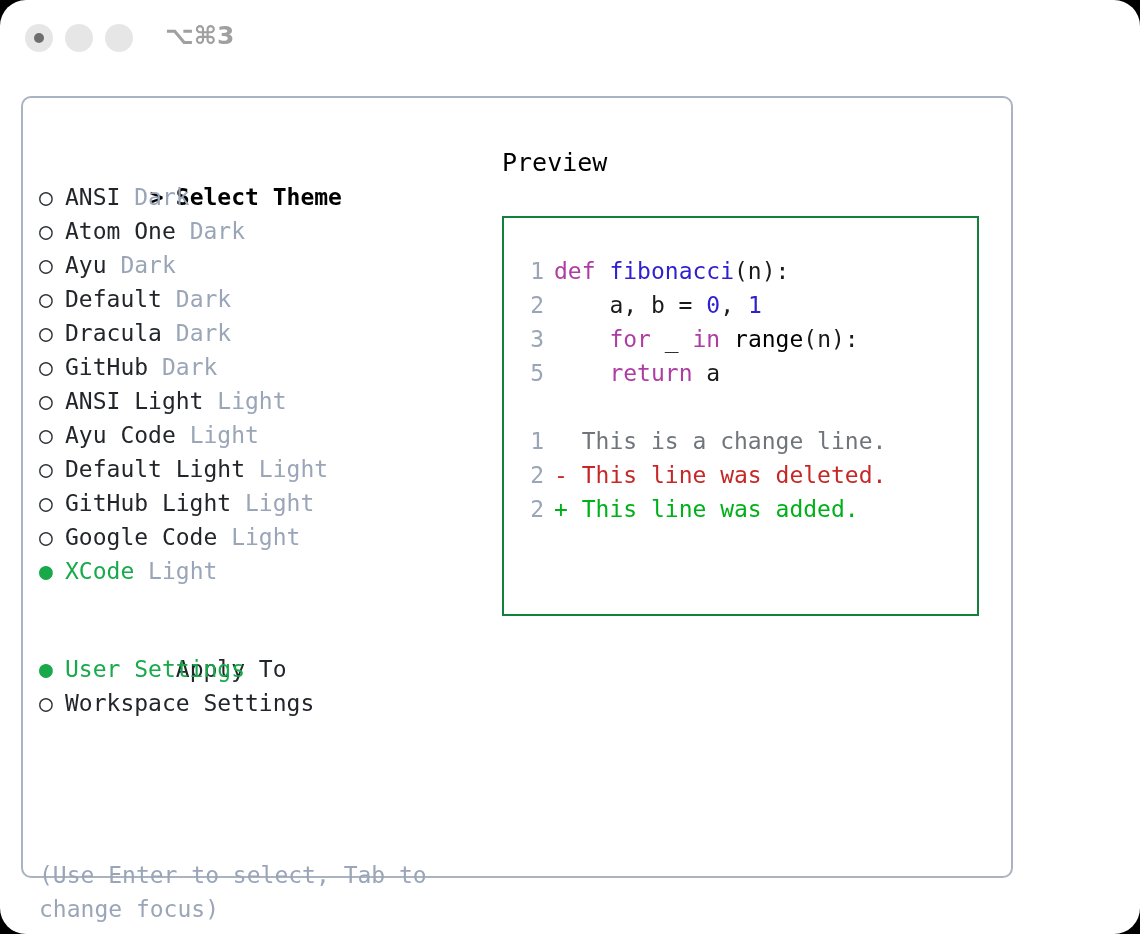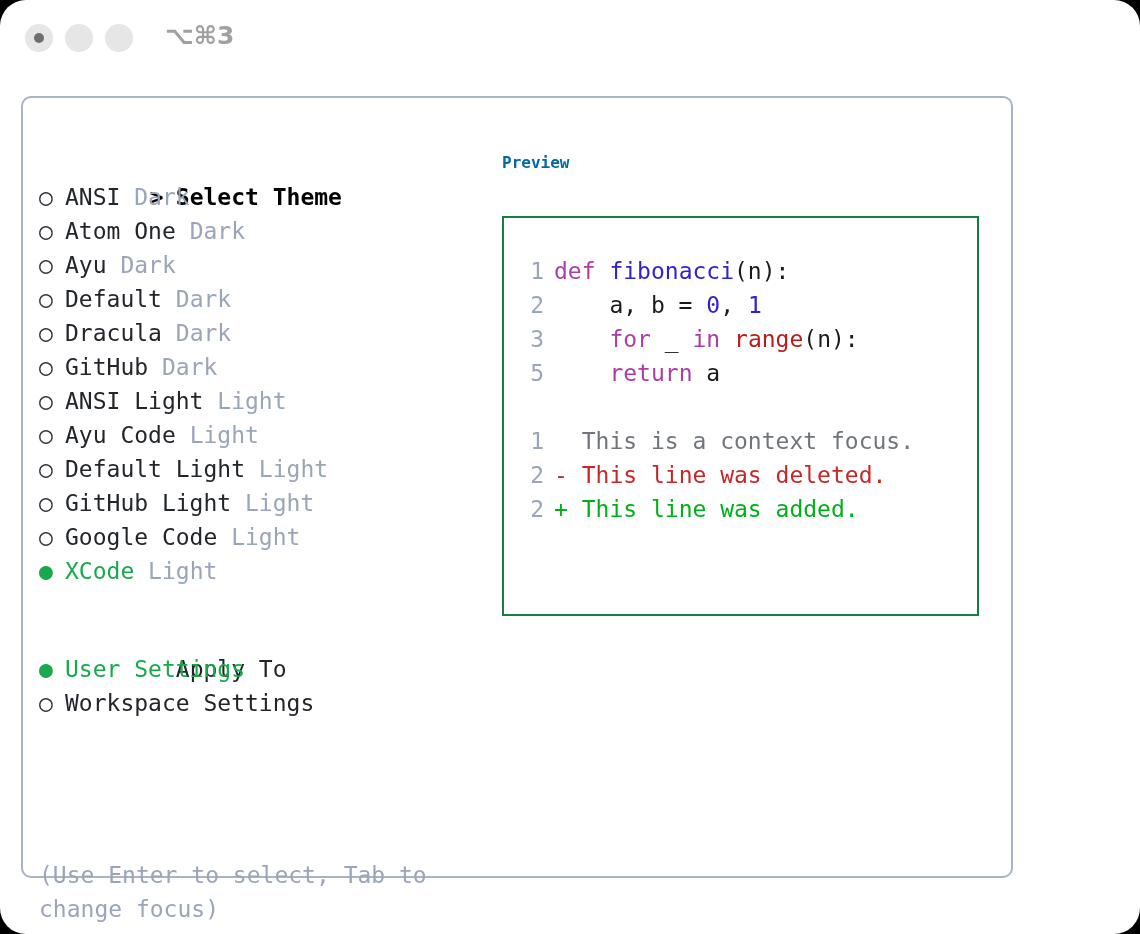--- a/index.html
+++ b/index.html
@@ -123,23 +123,23 @@
   }
 
   
   #right-col {
     position: absolute;
     left: 479px;
     top: 48px;
     width: 490px;
   }
   #preview-title {
-    font-size: 16px;
-    font-weight: bold;
-    color: #0369a1;
+    font-size: 25px;
+    font-weight: normal;
+    color: #000000;
     line-height: 34px;
   }
   #preview-box {
     margin-top: 36px;
     width: 477px;
     height: 400px;
     border: 2px solid #15803d;
     box-sizing: border-box;
     background: #ffffff;
     position: relative;
@@ -159,21 +159,21 @@
   .lno {
     display: inline-block;
     width: 26px;
     text-align: right;
     color: #9aa5b8;
     margin-right: 10px;
   }
   .kw   { color: #ad3da4; }
   .fn   { color: #2f20d0; }
   .num  { color: #2f20d0; }
-  .bi   { color: #b91c1c; }
+  .bi   { color: #000000; }
   .plain{ color: #1a1a1a; }
 
   #diff { margin-top: 34px; }
   .ctx  { color: #70757c; }
   .del  { color: #c62828; }
   .add  { color: #00b019; }
 </style>
 </head>
 <body>
 
@@ -228,21 +228,21 @@
 
       <div id="preview-box">
         <div id="code">
           <div id="code-lines">
               <div class="cline"><span class="lno">1</span><span class="kw">def </span><span class="fn">fibonacci</span><span class="plain">(n):</span></div>
               <div class="cline"><span class="lno">2</span><span class="plain">    a, b = </span><span class="num">0</span><span class="plain">, </span><span class="num">1</span></div>
               <div class="cline"><span class="lno">3</span><span class="plain">    </span><span class="kw">for</span><span class="plain"> _ </span><span class="kw">in</span><span class="plain"> </span><span class="bi">range</span><span class="plain">(n):</span></div>
               <div class="cline"><span class="lno">5</span><span class="plain">    </span><span class="kw">return</span><span class="plain"> a</span></div>
             </div>
           <div id="diff">
-              <div class="cline"><span class="lno">1</span><span class="ctx">  </span><span class="ctx">This is a context focus.</span></div>
+              <div class="cline"><span class="lno">1</span><span class="ctx">  </span><span class="ctx">This is a change line.</span></div>
               <div class="cline"><span class="lno">2</span><span class="del">- </span><span class="del">This line was deleted.</span></div>
               <div class="cline"><span class="lno">2</span><span class="add">+ </span><span class="add">This line was added.</span></div>
             </div>
         </div>
       </div>
     </div>
 
   </div>
 </div>
 

